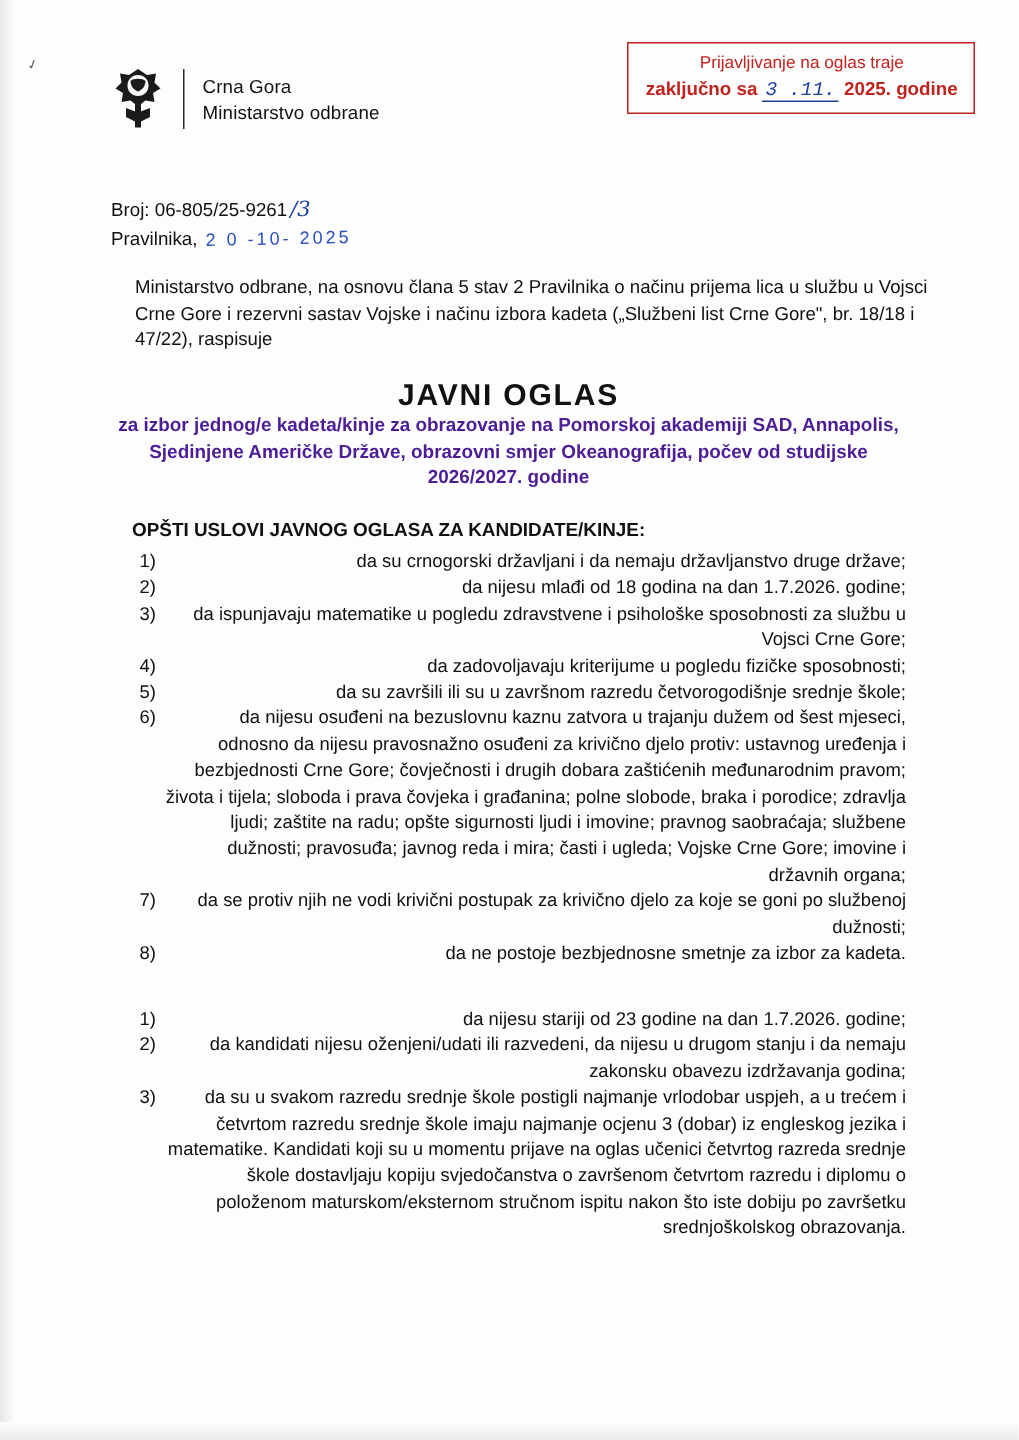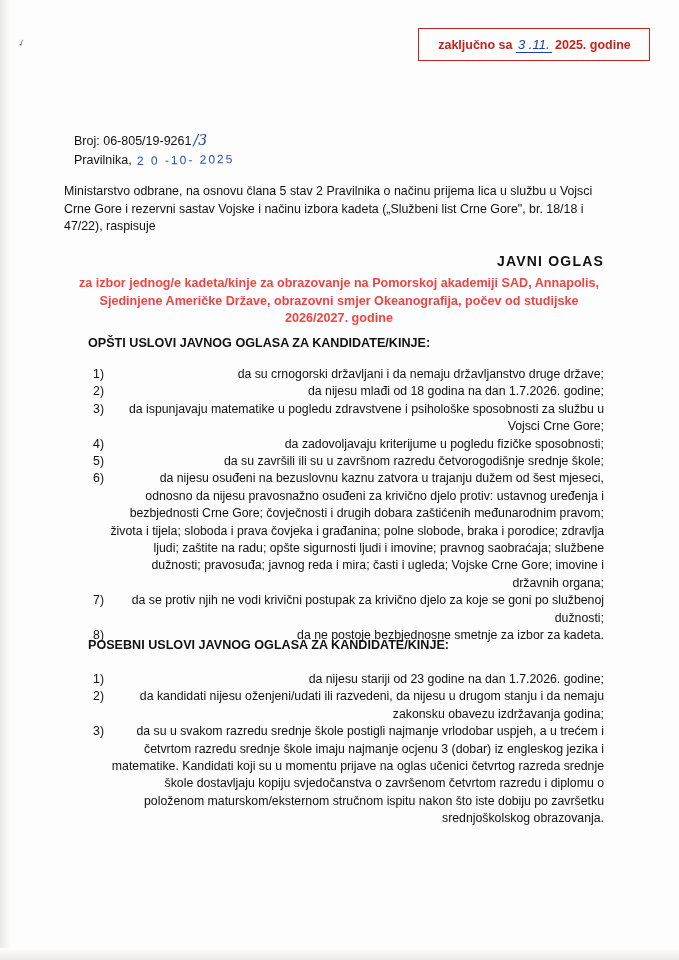--- a/index.html
+++ b/index.html
@@ -91,21 +91,21 @@
   .stamp-line2 {
     color: #c0241f;
     font-size: 12.5px;
     font-weight: bold;
     text-align: center;
     line-height: 16px;
     margin-top: 2px;
     white-space: nowrap;
   }
   .handwritten {
-    font-family: Liberation Sans, sans-serif;
+    font-family: Liberation Mono, monospace;
     font-weight: normal;
     font-style: italic;
     color: #1d3fa0;
     font-size: 13px;
     border-bottom: 1.2px solid #1d3fa0;
     padding: 0 2px;
   }
 
   
   .refblock {
@@ -132,51 +132,51 @@
     color: #2b4fbf;
     font-size: 12px;
     letter-spacing: 2px;
     margin-left: 5px;
     transform: rotate(-1.2deg);
   }
 
   
   .intro {
     position: absolute;
-    left: 64px;
+    left: 90px;
     top: 183px;
     width: 530px;
     font-size: 12.4px;
     line-height: 17.5px;
     text-align: left;
     color: #111;
   }
 
   
   .title {
     position: absolute;
     left: 74px;
     top: 253px;
     width: 530px;
-    text-align: right;
-    font-size: 14px;
+    text-align: center;
+    font-size: 20px;
     font-weight: bold;
     letter-spacing: 1.2px;
     color: #111;
   }
   .subtitle {
     position: absolute;
     left: 74px;
     top: 275px;
     width: 530px;
     text-align: center;
     font-size: 12.6px;
     font-weight: bold;
     line-height: 17.5px;
-    color: #ef4444;
+    color: #4c1d95;
   }
 
   
   .section-heading {
     position: absolute;
     font-size: 12.6px;
     font-weight: bold;
     color: #111;
     left: 88px;
   }
@@ -200,44 +200,59 @@
     padding-right: 6px;
     box-sizing: border-box;
   }
   .li-txt {
     flex: 1 1 auto;
     text-align: right;
   }
 
   #general-list { top: 366px; }
   #special-list { top: 671px; }
-  #general-heading { top: 336px; }
+  #general-heading { top: 346px; }
   #special-heading { top: 638px; }
 </style>
 </head>
 <body>
 
 <div class="page">
 
   <div class="scan-edge-left"></div>
   <div class="scan-edge-bottom"></div>
   <div class="stray-mark">✓</div>
 
+  <div class="header">
+    <svg class="coat-of-arms" viewBox="0 0 36 44">
+      <path d="M18 2 L24 6 L30 5 L29 11 L33 15 L28 18 L29 24 L23 23 L18 27 L13 23 L7 24 L8 18 L3 15 L7 11 L6 5 L12 6 Z" fill="#1a1a1a"></path>
+      <path d="M18 6 C14 6 11 9 11 13 C11 17 14 20 18 20 C22 20 25 17 25 13 C25 9 22 6 18 6 Z" fill="#fdfdfd"></path>
+      <path d="M13 10 C15 8 21 8 23 10 C23 13 21 16 18 17 C15 16 13 13 13 10 Z" fill="#1a1a1a"></path>
+      <path d="M10 28 L18 31 L26 28 L26 34 L18 38 L10 34 Z" fill="#1a1a1a"></path>
+      <rect x="16" y="25" width="4" height="16" fill="#1a1a1a"></rect>
+    </svg>
+    <div class="divider-vert"></div>
+    <div class="org-lines">
+      <div>Crna Gora</div>
+      <div>Ministarstvo odbrane</div>
+    </div>
+  </div>
 
   <div class="stamp-box">
+    <div class="stamp-line1">Prijavljivanje na oglas traje</div>
     <div class="stamp-line2">
       <span>zaključno sa</span>
       <span class="handwritten">3 .11.</span>
       <span>2025. godine</span>
     </div>
   </div>
 
   <div class="refblock">
     <div class="ref-line">
-      <span>Broj: 06-805/19-9261</span><span class="ref-hand">/3</span>
+      <span>Broj: 06-805/25-9261</span><span class="ref-hand">/3</span>
     </div>
     <div class="ref-line">
       <span>Pravilnika,</span><span class="date-stamp">2 0 -10- 2025</span>
     </div>
   </div>
 
   <div class="intro">Ministarstvo odbrane, na osnovu člana 5 stav 2 Pravilnika o načinu prijema lica u službu u Vojsci Crne Gore i rezervni sastav Vojske i načinu izbora kadeta („Službeni list Crne Gore", br. 18/18 i 47/22), raspisuje</div>
 
   <div class="title">JAVNI OGLAS</div>
   <div class="subtitle">za izbor jednog/e kadeta/kinje za obrazovanje na Pomorskoj akademiji SAD, Annapolis, Sjedinjene Američke Države, obrazovni smjer Okeanografija, počev od studijske 2026/2027. godine</div>
@@ -271,21 +286,20 @@
     <div class="li">
         <span class="li-num">7)</span>
         <span class="li-txt">da se protiv njih ne vodi krivični postupak za krivično djelo za koje se goni po službenoj dužnosti;</span>
       </div>
     <div class="li">
         <span class="li-num">8)</span>
         <span class="li-txt">da ne postoje bezbjednosne smetnje za izbor za kadeta.</span>
       </div>
   </div>
 
-  <div class="section-heading" id="special-heading">POSEBNI USLOVI JAVNOG OGLASA ZA KANDIDATE/KINJE:</div>
   <div class="list" id="special-list">
     <div class="li">
         <span class="li-num">1)</span>
         <span class="li-txt">da nijesu stariji od 23 godine na dan 1.7.2026. godine;</span>
       </div>
     <div class="li">
         <span class="li-num">2)</span>
         <span class="li-txt">da kandidati nijesu oženjeni/udati ili razvedeni, da nijesu u drugom stanju i da nemaju zakonsku obavezu izdržavanja godina;</span>
       </div>
     <div class="li">

